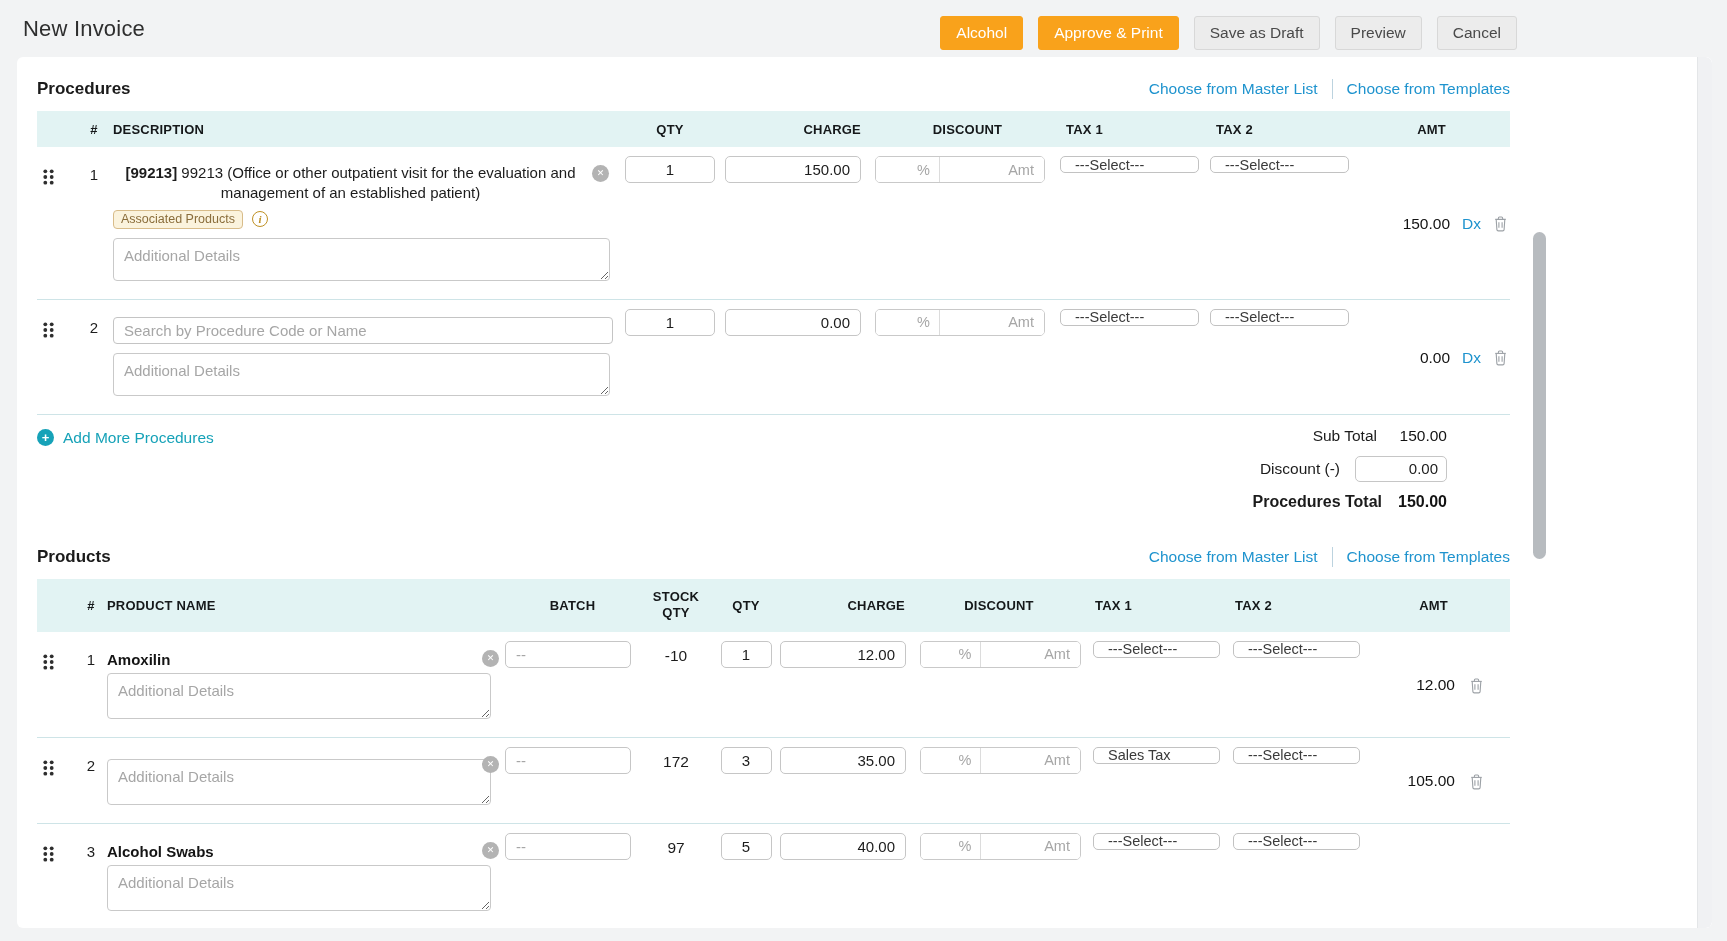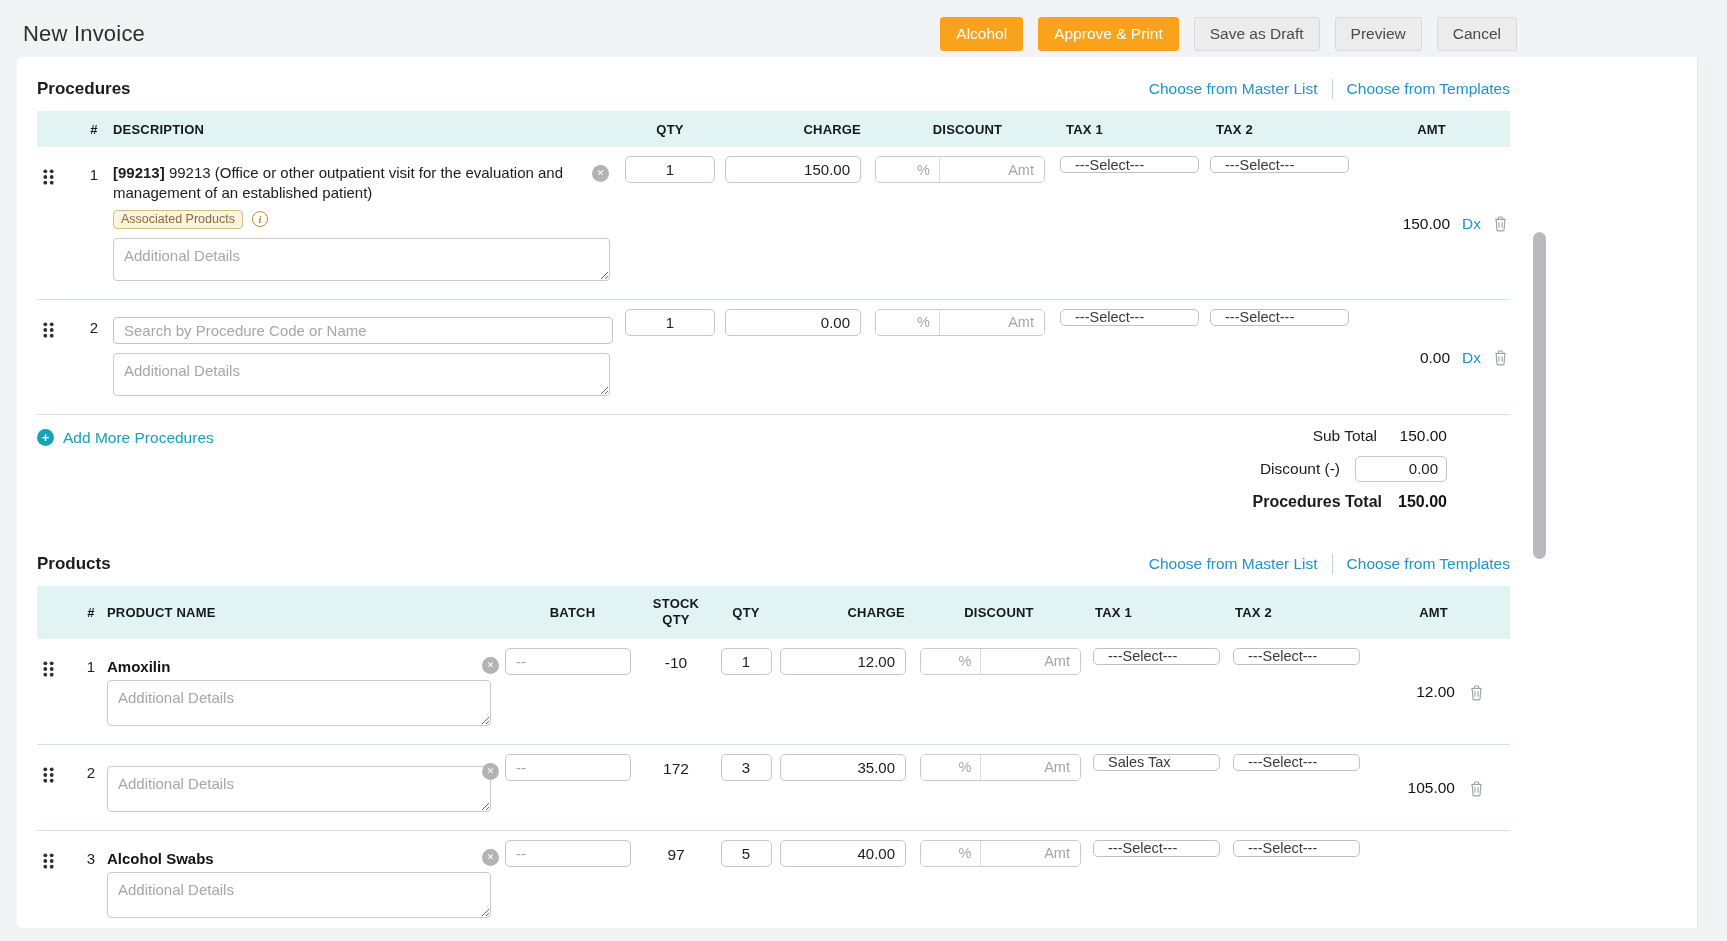--- a/index.html
+++ b/index.html
@@ -2,21 +2,21 @@
 <html><head>
 <meta charset="utf-8">
 <style>
   * { box-sizing: border-box; margin: 0; padding: 0; }
   html,body { width:1727px; height:941px; overflow:hidden; }
   body {
     font-family: "Liberation Sans", "DejaVu Sans", sans-serif;
     background:#F2F3F4; color:#1D1D1D;
   }
   
-  .topbar { height:57px; display:flex; align-items:center; padding:10px 210px 0 23px; }
+  .topbar { height:57px; display:flex; padding:16px 210px 0 23px; }
   .page-title { font-size:22px; font-weight:400; color:#2E2E2E; letter-spacing:.2px; }
   .topbar-actions { margin-left:auto; display:flex; gap:15px; }
   .btn { font-family:inherit; font-size:15.5px; height:34px; padding:0 15px; border-radius:3px; cursor:pointer; }
   .btn.orange { background:#F9A21B; border:1px solid #F9A21B; color:#FFFFFF; }
   .btn.gray { background:#ECECEC; border:1px solid #D8D8D8; color:#4A4A4A; }
   
   .card { position:relative; margin-left:17px; width:1695px; height:871px;
           background:#fff; border-radius:6px; padding:14px 0 0 20px; overflow:hidden; }
   .right-track { position:absolute; right:0; top:0; height:100%; width:15px;
                  background:#F0F1F3; border-left:1px solid #E4E6E8; border-radius:0 6px 6px 0; }
@@ -44,21 +44,21 @@
   .th.left-pad10 { padding-left:10px; }
   .th.amt-right { text-align:right; padding-right:64px; }
   .th.amt-right2 { text-align:right; padding-right:62px; }
   
   .row { padding-top:9px; padding-bottom:14px; }
   .divider { border-top:1px solid #CEE4E7; width:1473px; }
   .handle-cell { padding-left:6px; padding-top:13px; }
   .drag { display:inline-block; cursor:grab; }
   .num { text-align:center; padding-top:10px; font-size:15px; color:#1D1D1D; }
   .desc-cell { position:relative; padding-right:28px; padding-top:7px; }
-  .desc-text { font-size:15px; line-height:1.33; color:#1C1C1C; width:475px; }
+  .desc-text { font-size:15px; line-height:1.33; color:#1C1C1C; width:475px;text-align:center; }
   .close { position:absolute; right:6px; top:9px; width:17px; height:17px; border-radius:50%;
            background:#B3B3B3; color:#fff; display:flex; align-items:center; justify-content:center;
            cursor:pointer; }
   .close::before { content:"✕"; font-size:9px; line-height:1; }
   .badge-row { display:flex; align-items:center; gap:9px; margin-top:7px; }
   .badge { background:#FBF3DD; border:1px solid #D8BC8A; color:#8A6D3B; font-size:12.5px;
            padding:1px 7px 2px; border-radius:4px; cursor:pointer; }
   .info { width:16px; height:16px; border-radius:50%; border:1px solid #BE9025; color:#BE9025;
           font-family:"Liberation Serif", serif; font-style:italic; font-size:11px; font-weight:bold;
           display:flex; align-items:center; justify-content:center; cursor:pointer; }
@@ -100,21 +100,21 @@
           display:flex; align-items:center; justify-content:center; font-size:13px; font-weight:bold; }
   .plus::before { content:"+"; line-height:1; }
   .add-more-label { color:#16A2B8; font-size:15.5px; }
   .trow { display:flex; justify-content:flex-end; align-items:center; padding-right:63px; }
   .trow + .trow { margin-top:11px; }
   .tlabel { font-size:15.5px; color:#1B1B1B; }
   .tvalue { width:70px; text-align:right; font-size:15.5px; color:#131313; }
   .inp.disc-total { width:92px; text-align:right; padding-right:8px; height:26px; margin-left:15px; }
   .trow.grand .tlabel, .trow.grand .tvalue { font-weight:bold; font-size:16px; }
   .trow.grand .tvalue { width:65px; }
-  .products-gap { margin-top:27px; }
+  .products-gap { margin-top:20px; }
   .name { font-weight:bold; font-size:15px; color:#141414; padding-top:3px; }
 </style>
 </head>
 <body>
 
 <div class="topbar">
   <div class="page-title">New Invoice</div>
   <div class="topbar-actions">
     <button class="btn orange">Alcohol</button>
     <button class="btn orange">Approve &amp; Print</button>

